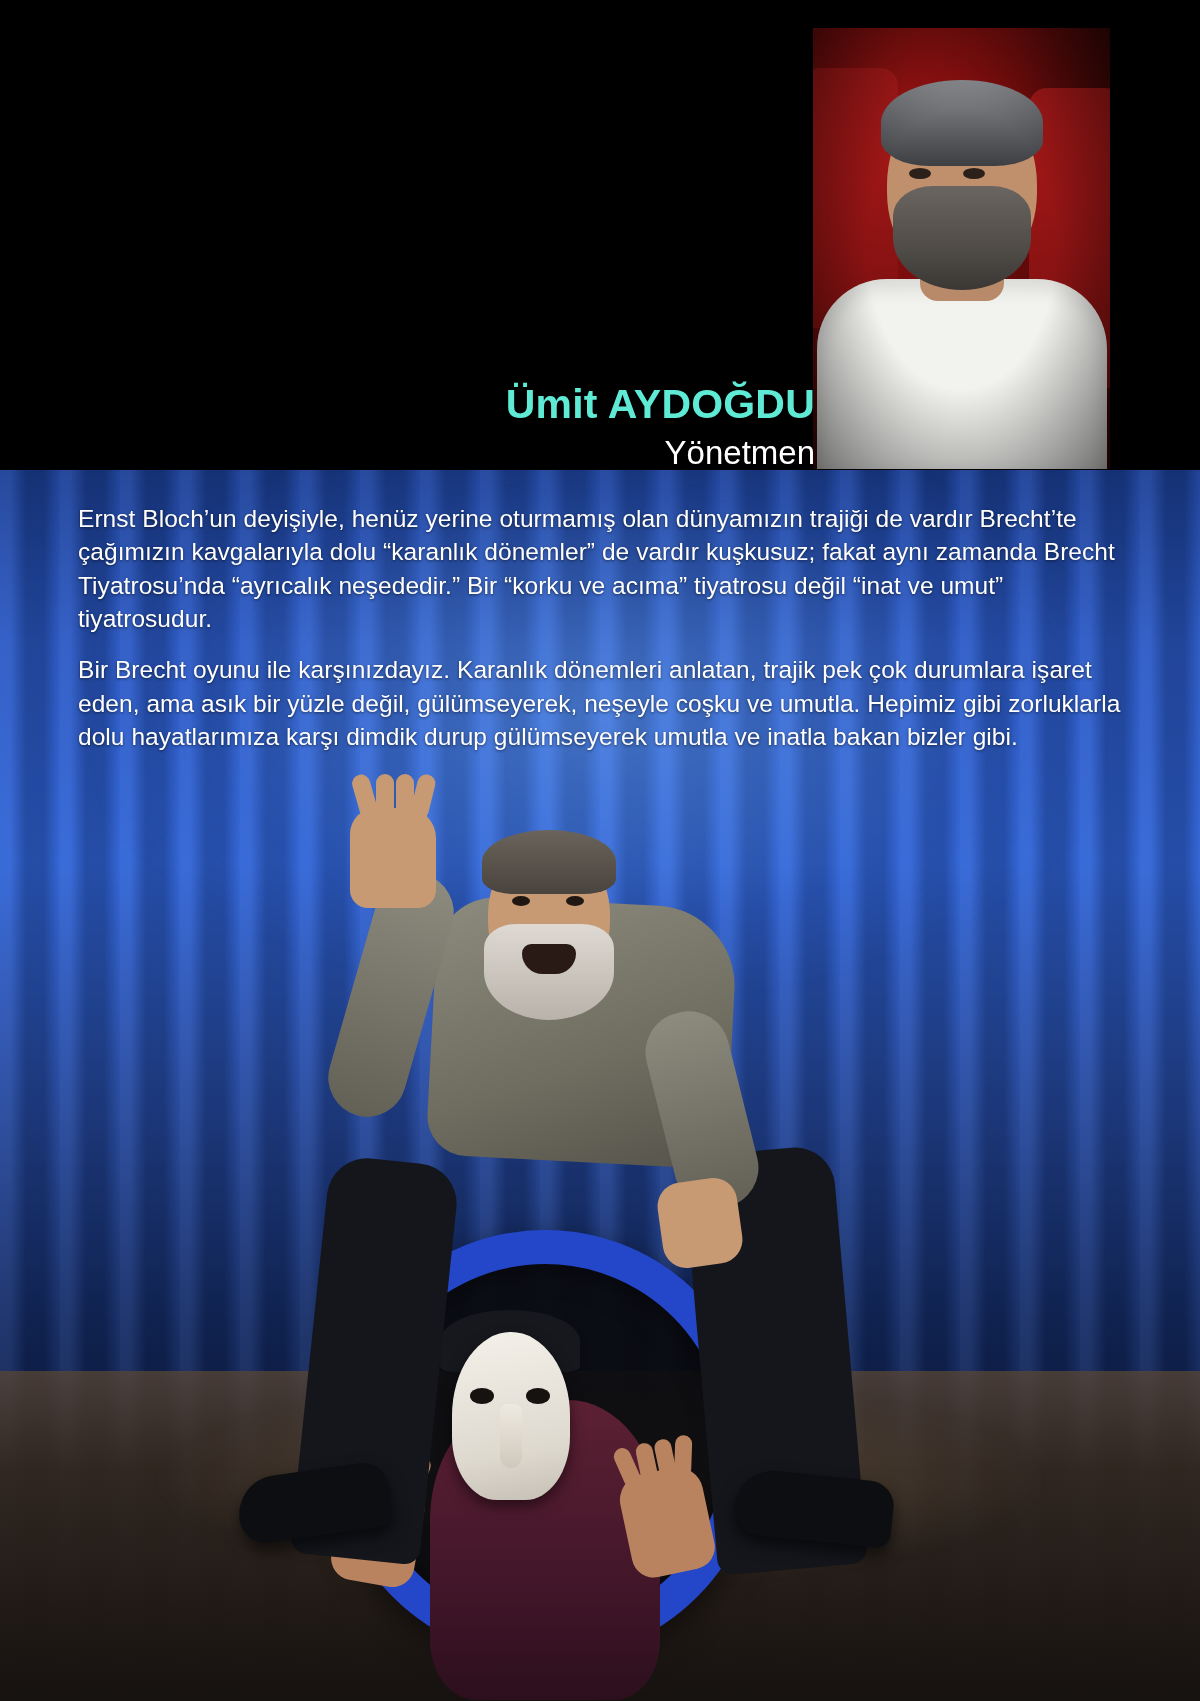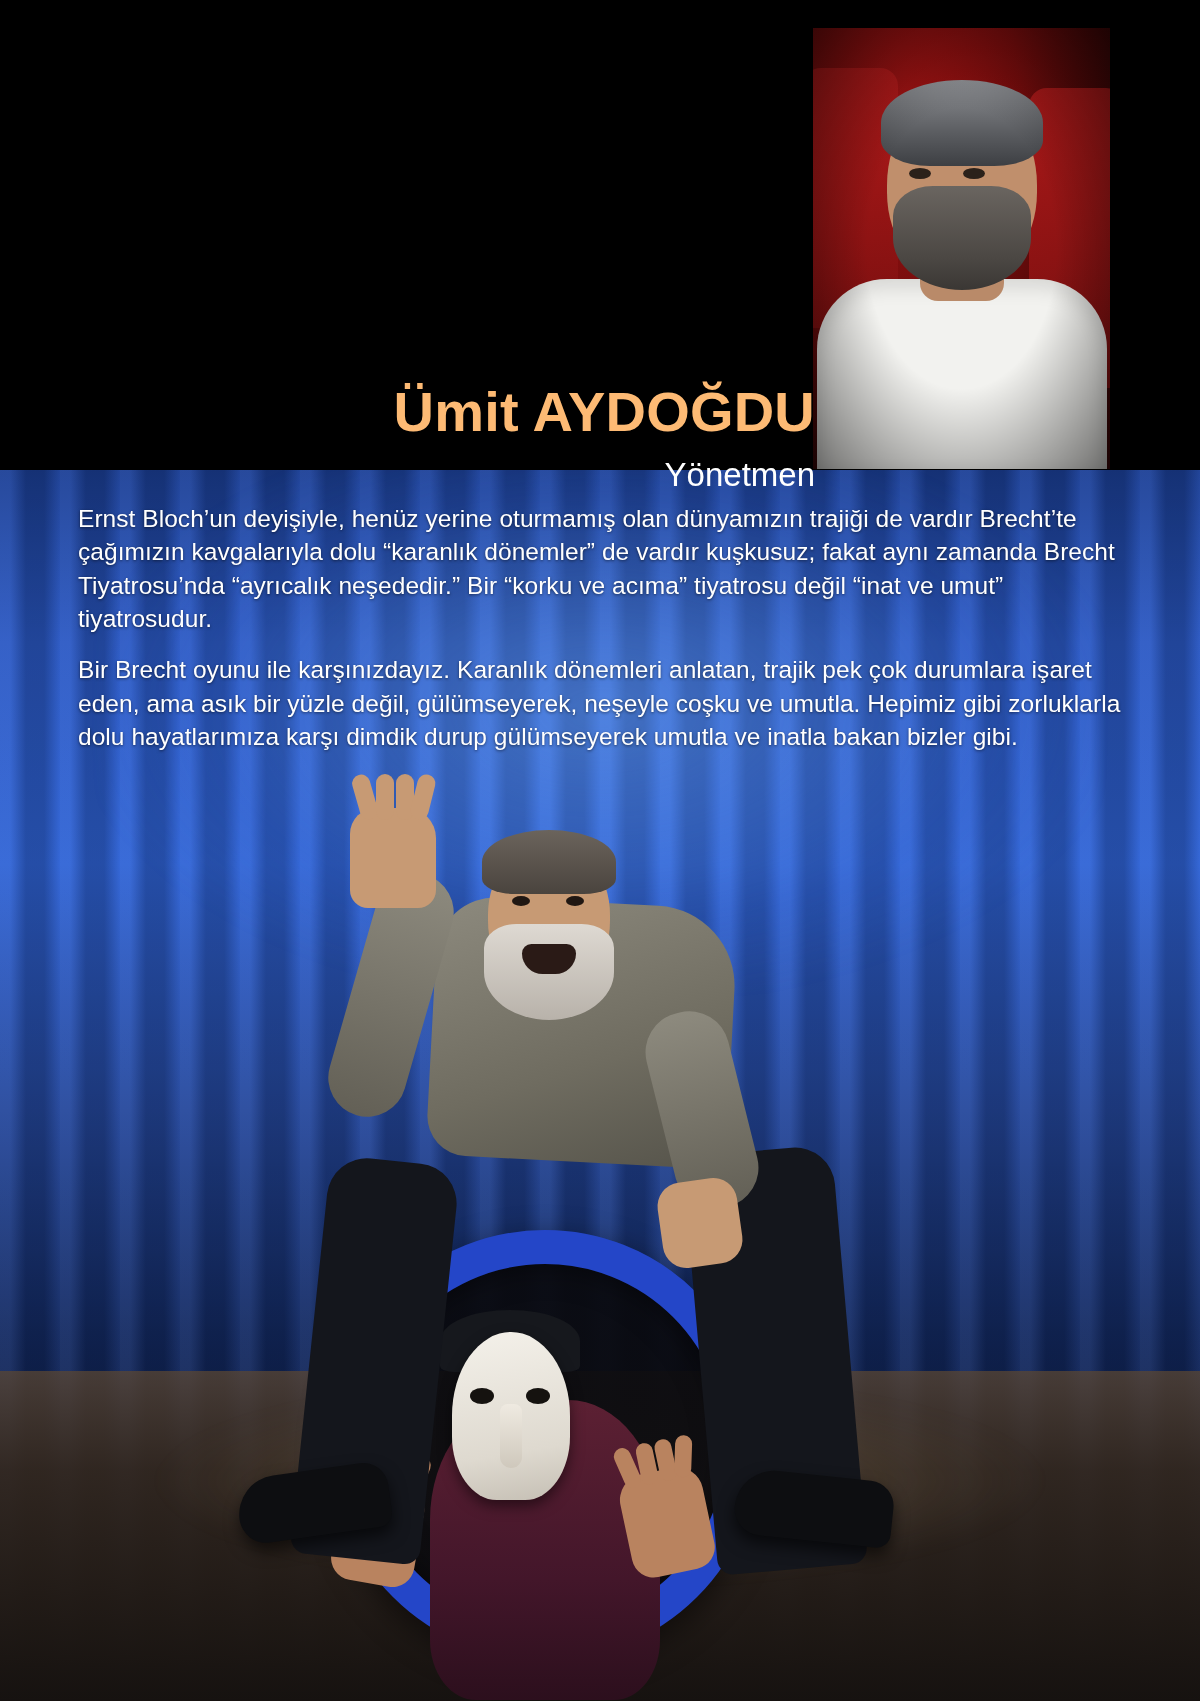--- a/index.html
+++ b/index.html
@@ -128,33 +128,33 @@
   
   .name-block {
     position: absolute;
     top: 382px;
     left: 0;
     width: 815px;
     text-align: right;
     z-index: 6;
   }
   .name {
-    color: #fdba74;
-    font-size: 56px;
+    color: #5eead4;
+    font-size: 41px;
     font-weight: bold;
     letter-spacing: .2px;
     line-height: 1.08;
     padding-left: 36px;
   }
   .role {
     color: #ffffff;
     font-size: 33px;
     font-weight: 400;
     line-height: 1.15;
-    margin-top: 14px;
+    margin-top: 8px;
   }
 
   
   .stage {
     position: absolute;
     top: 470px;
     left: 0;
     width: 1200px;
     height: 1231px;
     overflow: hidden;

